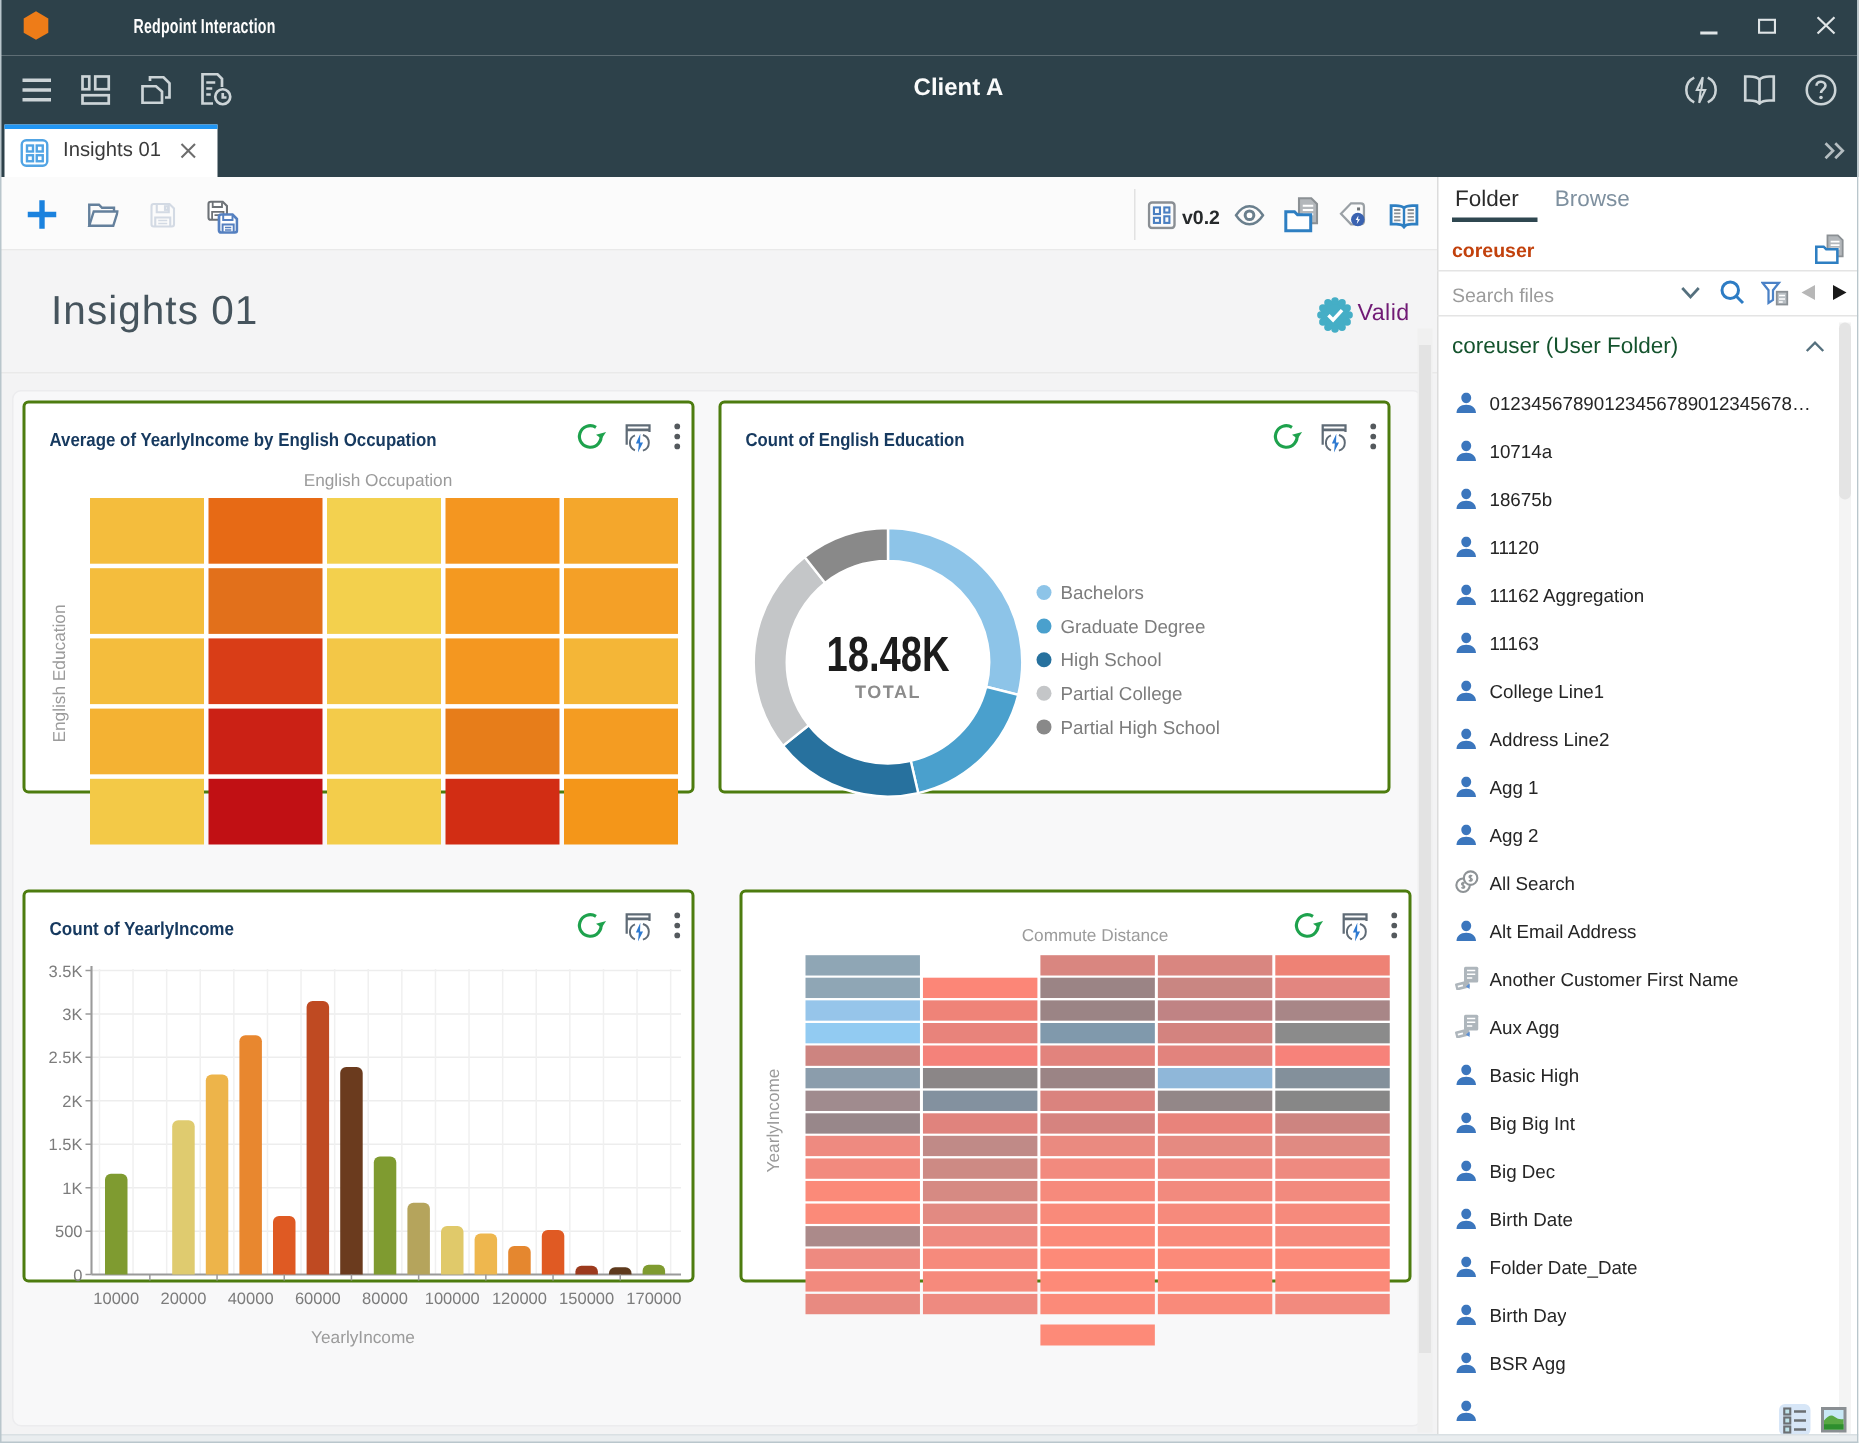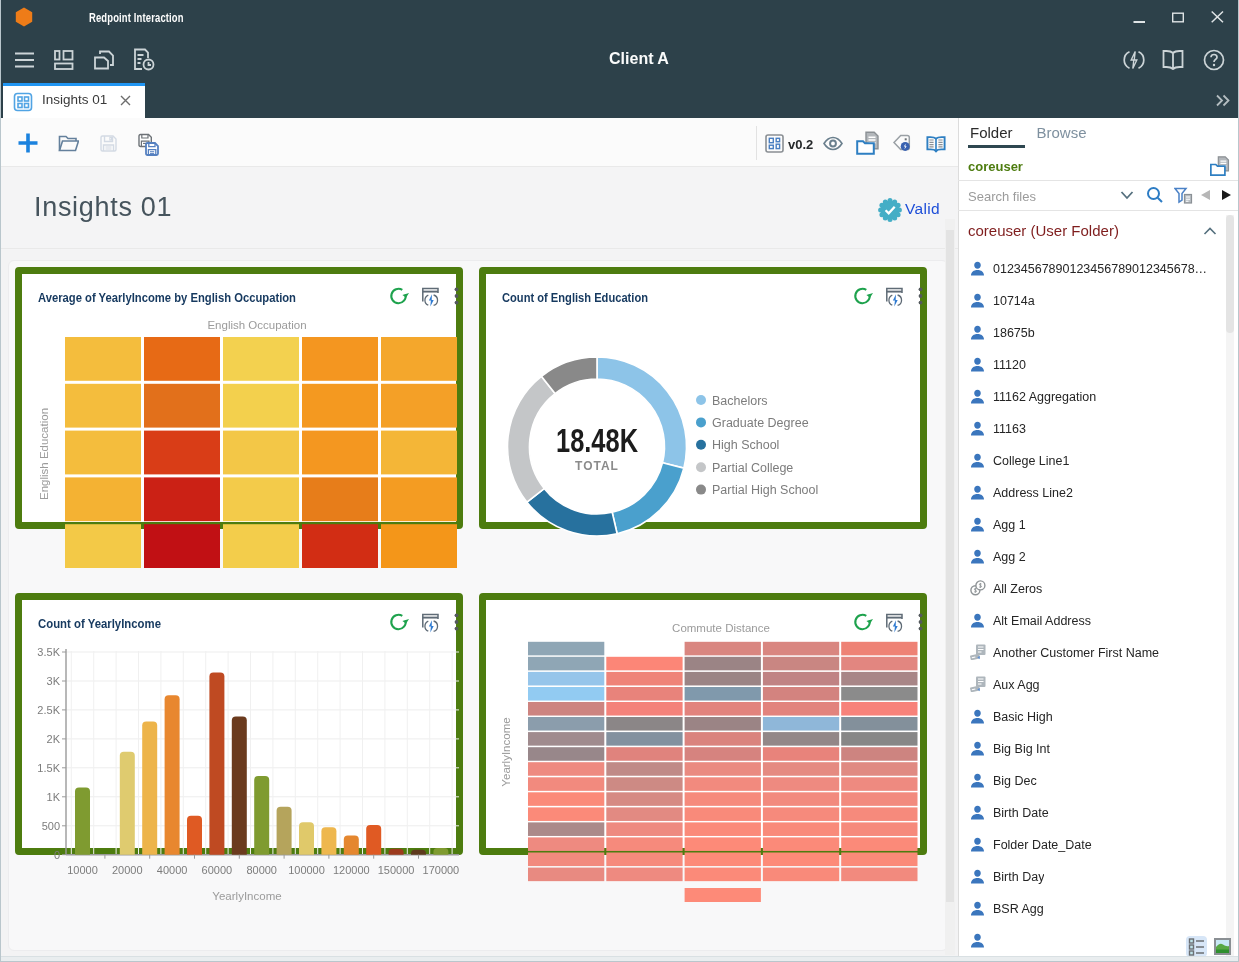--- a/index.html
+++ b/index.html
@@ -20,44 +20,44 @@
 
 
 #tab { left:3px; top:83px; width:142px; height:35px; background:#fff; border-top:3px solid #2196f3; }
 #tabtext { left:42px; top:92px; font-size:13.5px; color:#3a3a3a; }
 
 
 #content-toolbar { left:0; top:118px; width:958px; height:49px; background:#fbfbfb; border-bottom:1px solid #e9e9e9; }
 #header { left:0; top:168px; width:958px; height:81px; background:#f4f4f5; border-bottom:1px solid #e9e9e9; }
 #h1 { left:34px; top:192px; font-size:27px; color:#46545d; letter-spacing:.7px; }
 #validwrap { left:878px; top:198px; }
-#validtext { left:905px; top:200px; font-size:15.5px; letter-spacing:.3px; color:#1d4ed8;text-align:center; }
+#validtext { left:905px; top:200px; font-size:15.5px; letter-spacing:.3px; color:#701a75;text-align:center; }
 
 #dash { left:0; top:250px; width:958px; height:712px; background:#f3f3f4; }
 #panel { left:8px; top:260px; width:940px; height:691px; background:#f8f8f9; border:1px solid #ececee; border-radius:6px; }
 
-.card { position:absolute; width:448px; height:262px; background:#fff; border:7px solid #4d7c0f; border-radius:4px; }
+.card { position:absolute; width:448px; height:262px; background:#fff; border:2px solid #4d7c0f; border-radius:4px; }
 #card1 { left:15px; top:267px; }
 #card2 { left:479px; top:267px;text-align:center; }
 #card3 { left:15px; top:593px; }
-#card4 { left:479px; top:593px;text-align:right; }
+#card4 { left:493px; top:593px;text-align:right; }
 
 
 #sb-track { left:945px; top:219px; width:10px; height:736px; background:#f0f0f0; }
 #sb-thumb { left:946px; top:230px; width:8px; height:672px; background:#e3e3e3; }
 
 
 #sidebar { left:958px; top:118px; width:281px; height:844px; background:#fff; border-left:1px solid #dcdcdc; }
 #stabs { left:970px; top:124px; font-size:15px; }
 #search-underline { left:968px; top:145px; width:57px; height:3px; background:#2f4750; }
 #row-coreuser { left:958px; top:152px; width:281px; height:29px; border-bottom:1px solid #e4e4e4; }
-#coreuser-text { left:968px; top:159px; font-size:13px; color:#4d7c0f; font-weight:bold; }
+#coreuser-text { left:968px; top:159px; font-size:13px; color:#c2410c; font-weight:bold; }
 #row-searchfiles { left:958px; top:182px; width:281px; height:29px; border-bottom:1px solid #e4e4e4; }
 #sf-text { left:968px; top:189px; font-size:13px; color:#9b9b9b; }
-#folder-hdr { left:968px; top:222px; font-size:15px; color:#7f1d1d; }
+#folder-hdr { left:968px; top:222px; font-size:15px; color:#14532d; }
 #list { left:958px; top:252px; width:281px; }
 .item { position:absolute; left:970px; height:32px; font-size:12.5px; color:#252525; }
 .itxt { position:absolute; left:23px; top:2px; white-space:nowrap; max-width:215px; overflow:hidden; text-overflow:ellipsis; }
 
 #bottomicons { left:1186px; top:936px; }
 
 
 #frame { left:0; top:0; width:1239px; height:962px; border:1px solid #b9c6cc; border-top:none; pointer-events:none; }
 #framebottom { left:0; top:956px; width:1239px; height:6px; background:#e9edef; border-top:1px solid #d9e0e3;}
 </style>
@@ -592,21 +592,21 @@
     </div>
     <div class="item" style="top:580px">
       <svg width="16" height="16" viewBox="0 0 16 16" style="position:absolute;left:0;top:0px">
         <g fill="none" stroke="#8e9396" stroke-width="1.4">
           <circle cx="5.4" cy="10.2" r="4.5"></circle>
           <path d="M5.4 7.9v4.6M4.2 11.7c.9.7 2.3.6 2.3-.5 0-1.2-2.1-.8-2.1-1.9 0-1 1.3-1.2 2.1-.5" stroke-width="0.9"></path>
           <circle cx="10.4" cy="5.4" r="4.5" fill="#fff"></circle>
           <path d="M10.4 3.1v4.6M9.2 6.9c.9.7 2.3.6 2.3-.5 0-1.2-2.1-.8-2.1-1.9 0-1 1.3-1.2 2.1-.5" stroke-width="0.9"></path>
         </g>
       </svg>
-      <span class="itxt">All Zeros</span>
+      <span class="itxt">All Search</span>
     </div>
     <div class="item" style="top:612px">
       <svg width="15" height="15" viewBox="0 0 15 15" style="position:absolute;left:0;top:1px">
         <path d="M7.5 0.8 C9.4 0.8 10.8 2.2 10.8 4.2 C10.8 6.1 9.4 7.8 7.5 7.8 C5.6 7.8 4.2 6.1 4.2 4.2 C4.2 2.2 5.6 0.8 7.5 0.8 Z M1 14.4 C1.1 11 3.6 8.9 7.5 8.9 C11.4 8.9 13.9 11 14 14.4 Z" fill="#3b76bd"></path>
       </svg>
       <span class="itxt">Alt Email Address</span>
     </div>
     <div class="item" style="top:644px">
       <svg width="16" height="16" viewBox="0 0 16 16" style="position:absolute;left:0;top:0px">
         <rect x="6" y="0.5" width="9.5" height="10.5" rx="1" fill="#aeb6bc"></rect>

